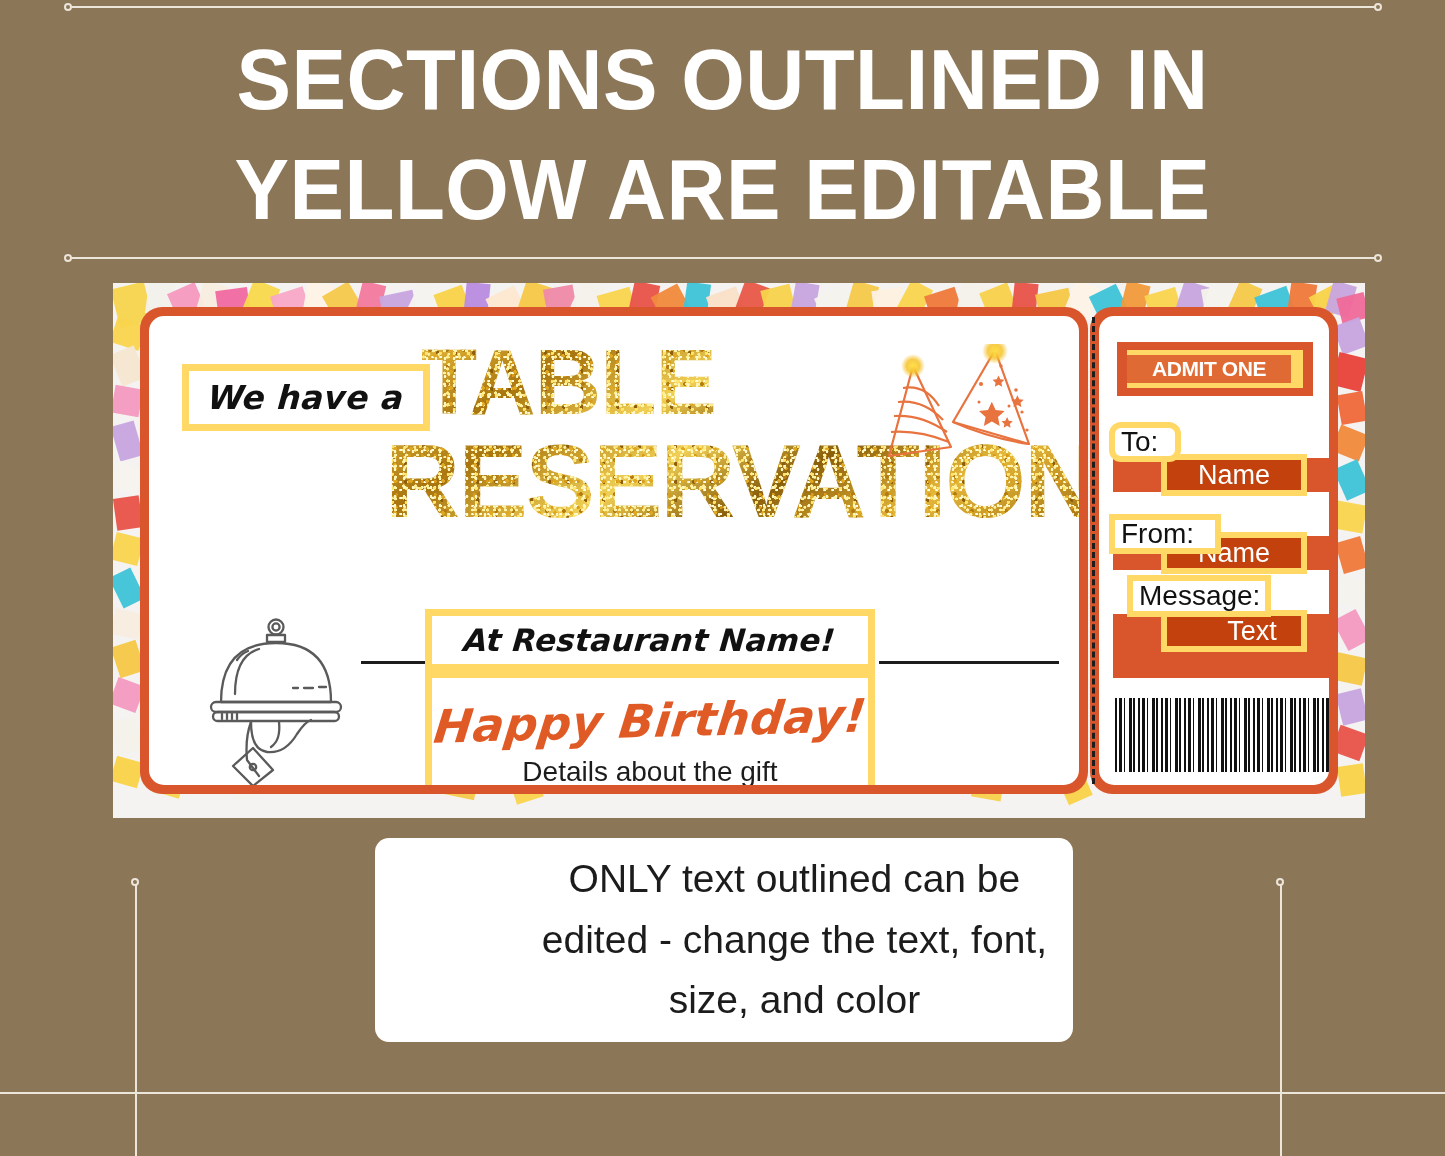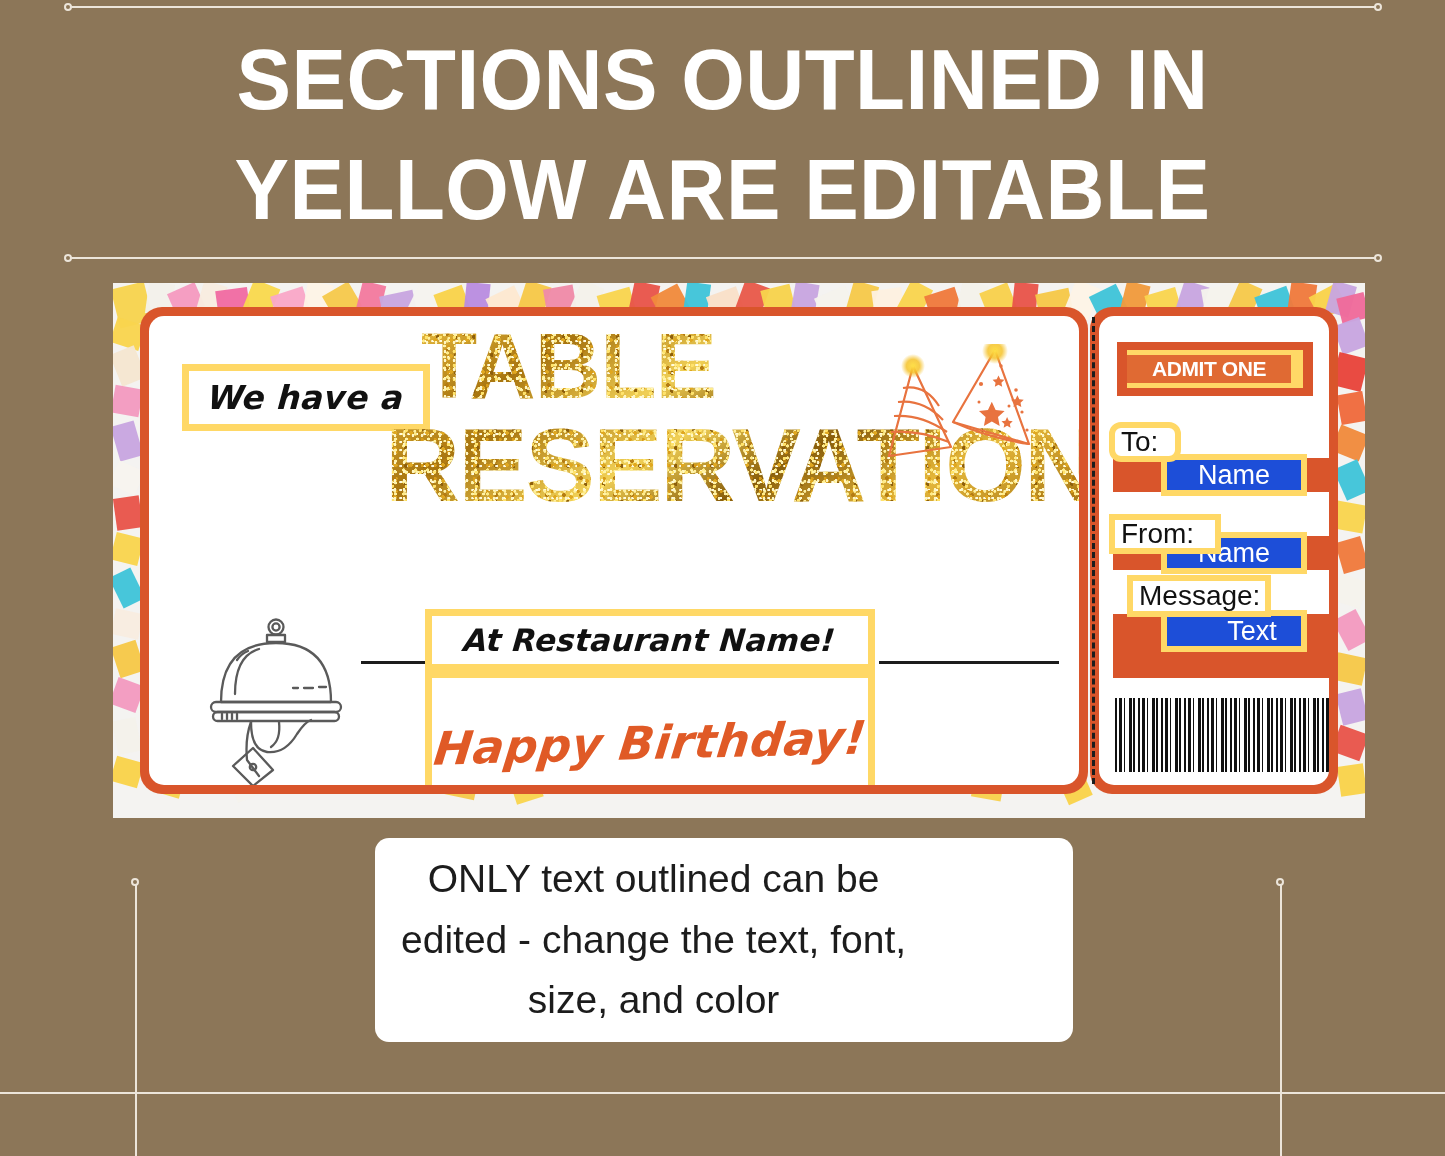--- a/index.html
+++ b/index.html
@@ -100,21 +100,21 @@
   }
   .wehave span {
     font-family: "DejaVu Sans", sans-serif;
     font-size: 33px; font-weight: 600; font-style: italic;
     color: #111; letter-spacing: .5px;
     transform: skewX(-4deg);
   }
 
   
   .title-block {
-    position: absolute; left: 272px; top: 6px; width: 676px;
+    position: absolute; left: 272px; top: 22px; width: 676px;
     text-align: left;
   }
   .glitter {
     display: block;
     font-size: 92px; font-weight: 700; line-height: .97;
     letter-spacing: -1px;
     background-color: #c8911a;
     background-image:
       radial-gradient(circle at 12% 18%, #fff3a8 0 1.3px, transparent 1.6px),
       radial-gradient(circle at 38% 9%,  #ffe36b 0 1.5px, transparent 1.9px),
@@ -208,21 +208,21 @@
     padding-left: 6px; z-index: 4;
   }
   .lbl span {
     font-size: 28px; font-weight: 400; color: #111;
     font-family: "Liberation Sans", sans-serif; line-height: 1;
   }
   .band {
     position: absolute; background: #d9552b; z-index: 2;
   }
   .val {
-    position: absolute; background: #1d4ed8;
+    position: absolute; background: #c2410c;
     border: 6px solid #ffd866; z-index: 3;
     display: flex; align-items: center; justify-content: center;
   }
   .val span {
     color: #fff; font-size: 27px; font-weight: 400;
     font-family: "Liberation Sans", sans-serif; line-height: 1;
   }
 
   .lbl-to   { left: 10px; top: 106px;  width: 72px;  height: 40px; border-radius: 12px; }
   .band-to  { left: 14px; top: 142px;  width: 216px; height: 34px; }
@@ -245,21 +245,21 @@
       #111 9px 10px, #fff 10px 14px, #111 14px 17px, #fff 17px 18px,
       #111 18px 20px, #fff 20px 23px);
     background-size: 23px 100%;
   }
 
   
   .caption {
     position: absolute; left: 375px; top: 838px;
     width: 698px; height: 204px;
     background: #fff; border-radius: 14px;
-    display: flex; align-items: center; justify-content: flex-start;
+    display: flex; align-items: center; justify-content: flex-end;
     text-align: center;
   }
   .caption span {
     font-size: 39px; line-height: 1.55; color: #1c1c1c;
     font-family: "Liberation Sans", sans-serif;
     white-space: pre-line; padding: 0 26px;
   }
 </style>
 </head>
 <body>
@@ -437,20 +437,21 @@
         <div class="rule rule-l1"></div>
 
         <div class="rule rule-r1"></div>
 
         <div class="resto-box eb">
           <span>At Restaurant Name!</span>
         </div>
 
         <div class="msg-box eb">
           <span class="msg-main">Happy Birthday!</span>
+          <span class="msg-sub">Details about the gift</span>
         </div>
 
       </div>
     </div>
 
     <div class="perf"></div>
 
     <div class="panel-stub">
       <div class="panel-stub-inner">
 

